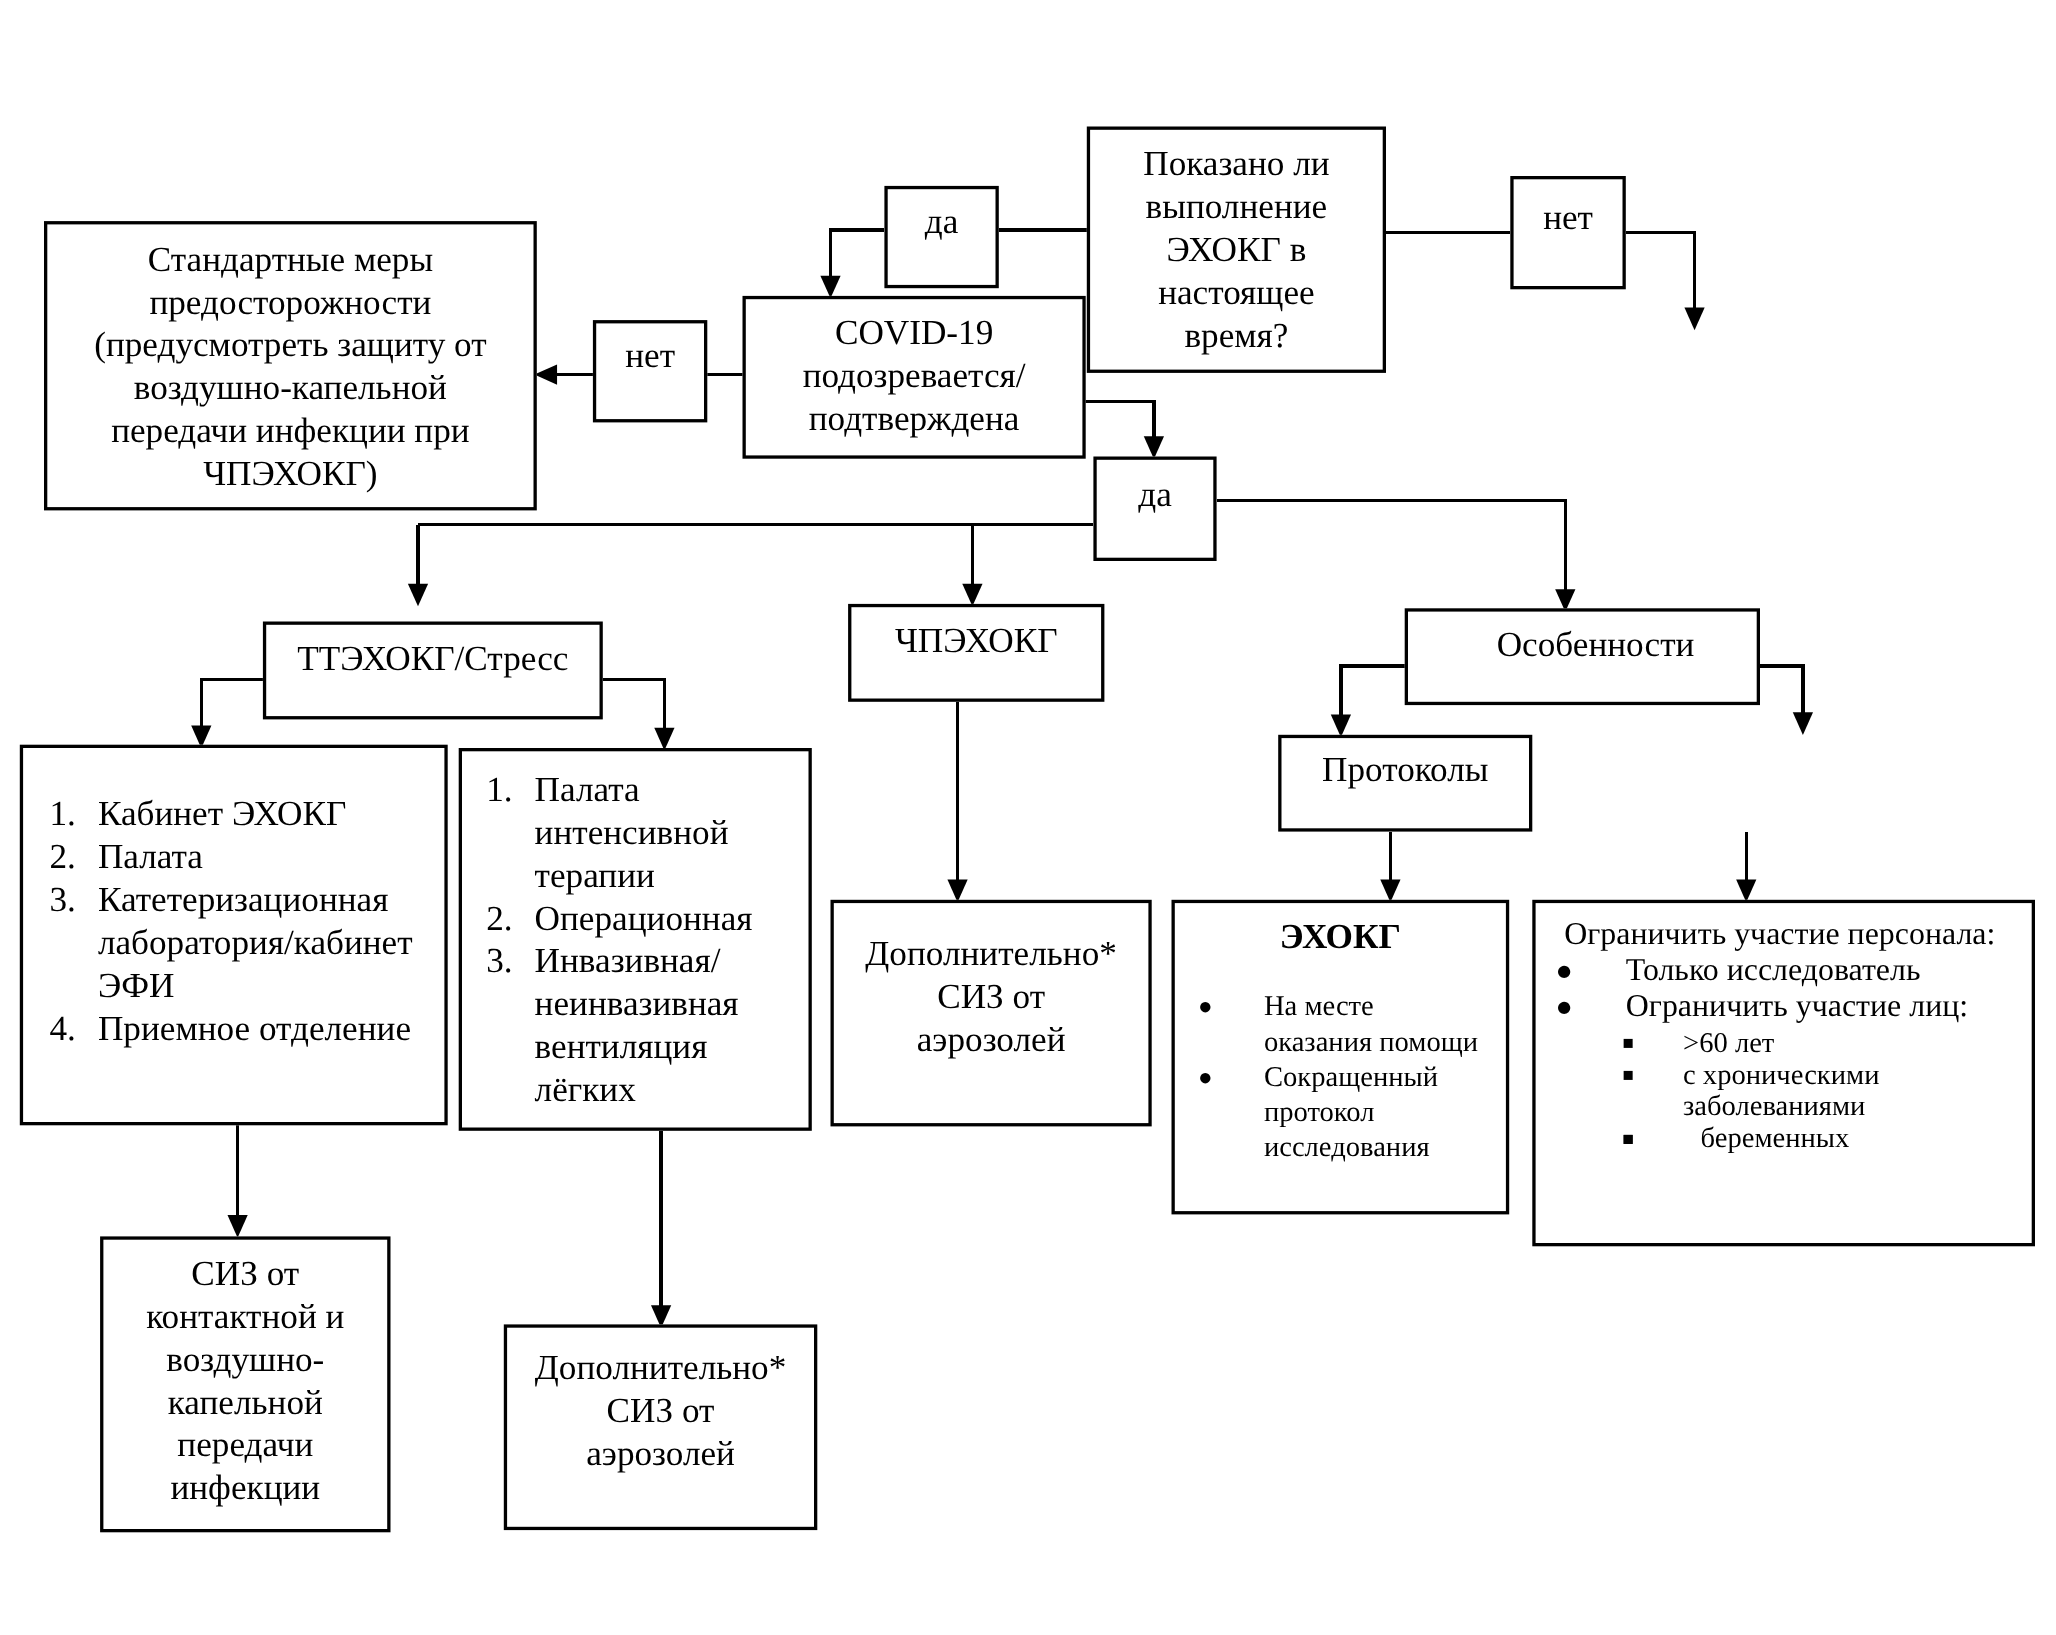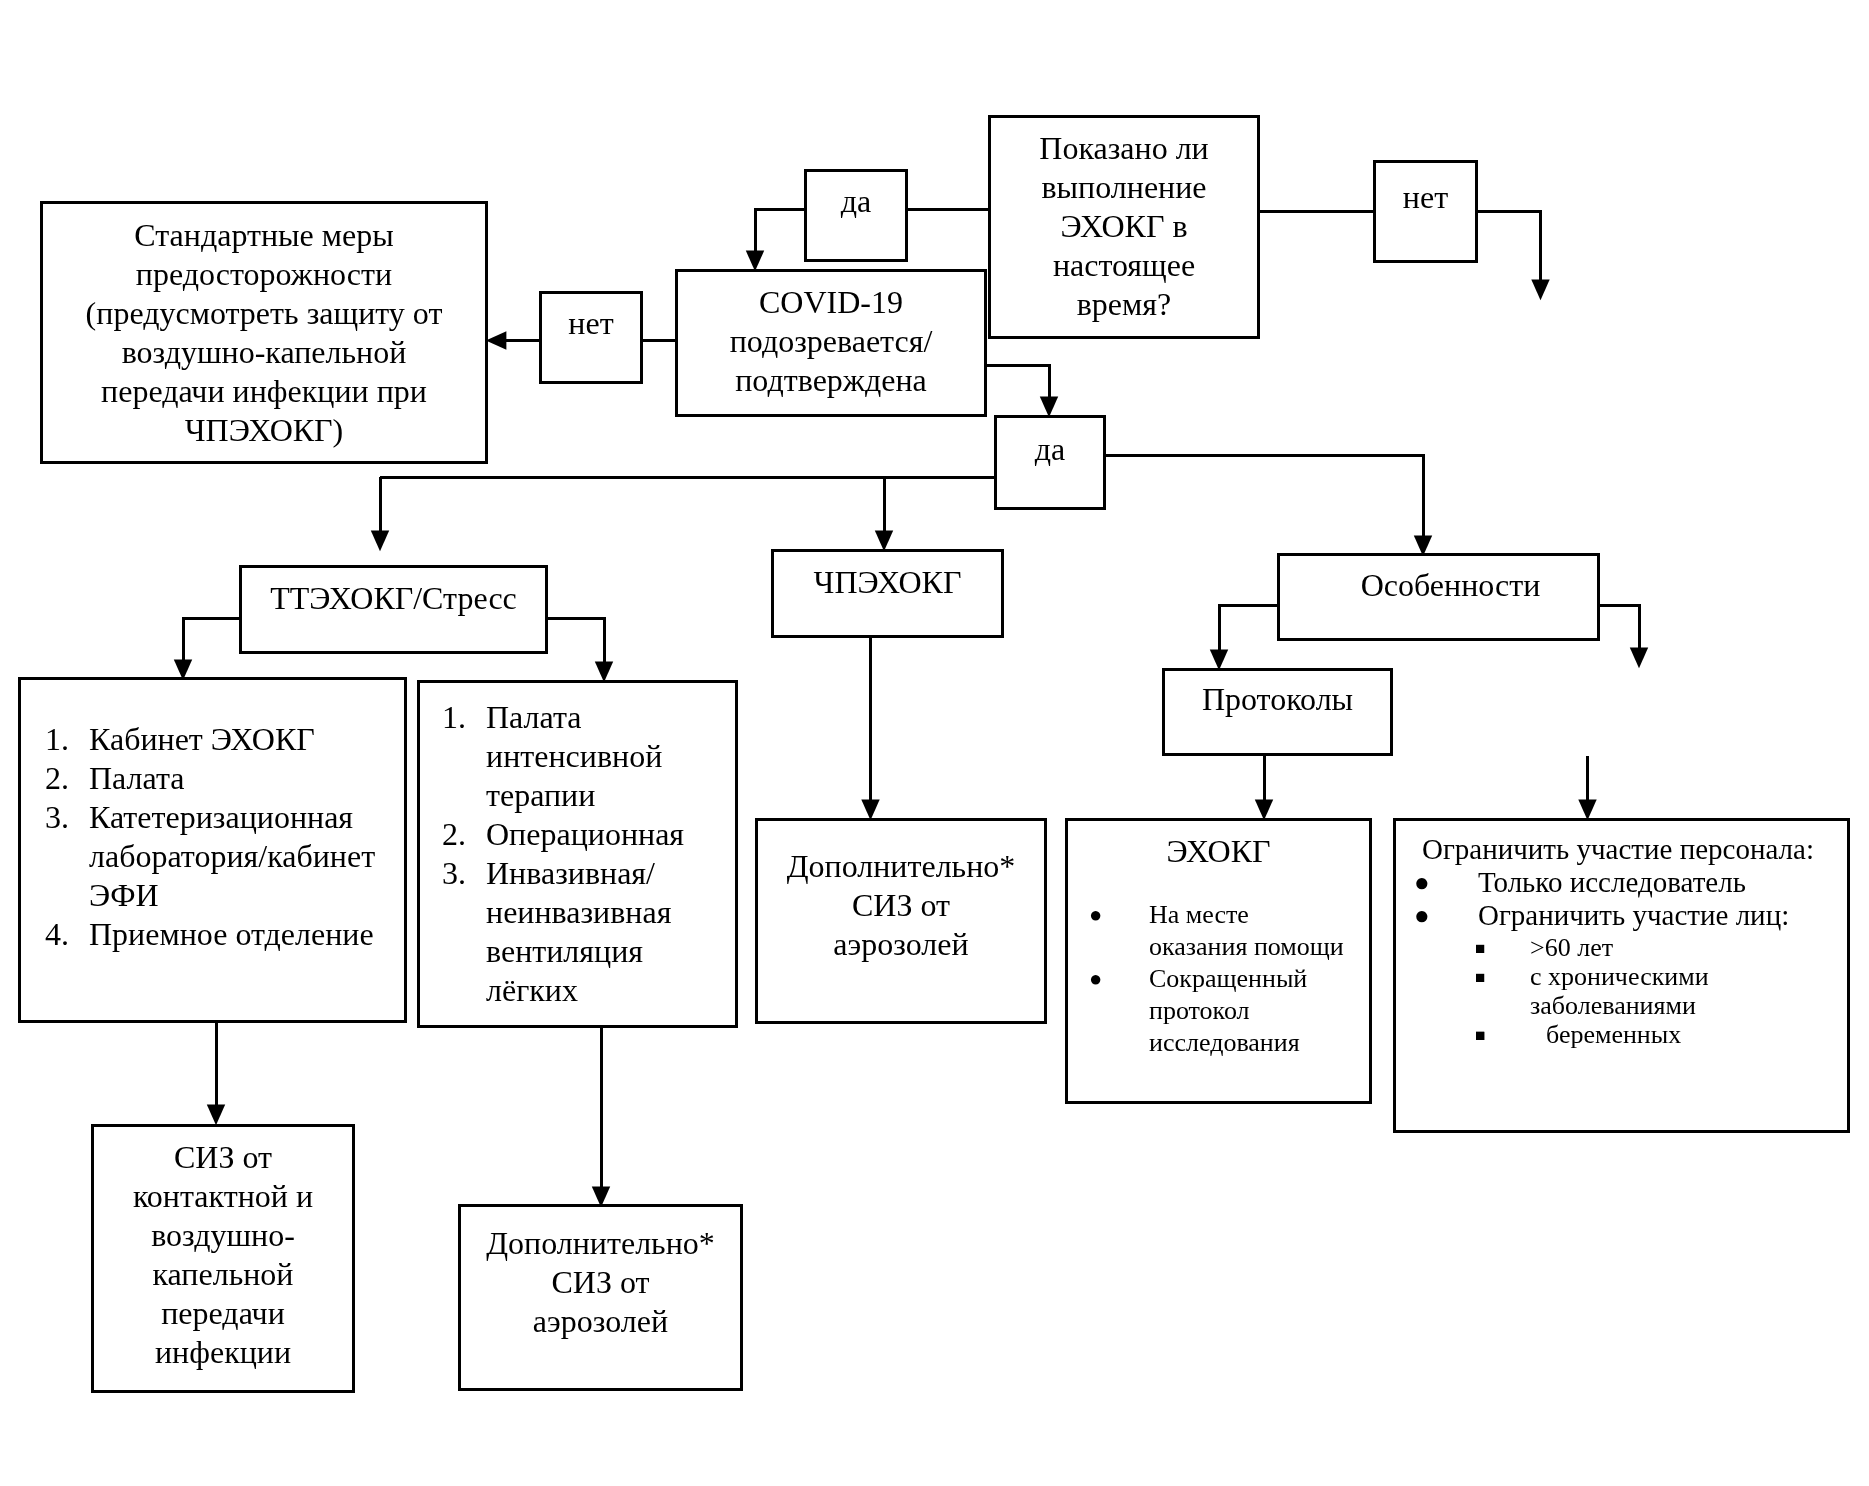--- a/index.html
+++ b/index.html
@@ -144,21 +144,21 @@
 лёгких</span></li></ol>
   </div>
 
   <div class="box ctr" style="left:755px;top:818px;width:292px;height:206px;">
     <div class="tx" style="top:26.0px;">Дополнительно*
 СИЗ от
 аэрозолей</div>
   </div>
 
   <div class="box" style="left:1065px;top:818px;width:307px;height:286px;">
-    <div class="lst" style="left:0;top:11px;width:301px;text-align:center;">ЭХОКГ</div>
+    <div class="lst" style="left:0;top:11px;width:301px;text-align:center;font-weight:bold;">ЭХОКГ</div>
     <ul class="b1 lst" id="echokg-list" style="left:0px;top:78px;width:301px;font-size:26px;line-height:32px;"><li style="padding-left: 81px;"><span class="bu" style="left: 21px; font-size: 22px; top: 0px;">●</span><span style="white-space: pre; display: block;">На месте
 оказания помощи</span></li><li style="padding-left: 81px;"><span class="bu" style="left: 21px; font-size: 22px; top: 0px;">●</span><span style="white-space: pre; display: block;">Сокращенный
 протокол
 исследования</span></li></ul>
   </div>
 
   <div class="box" style="left:1393px;top:818px;width:457px;height:315px;">
     <div class="lst" style="left:26px;top:11px;width:430px;font-size:29px;line-height:35px;">Ограничить участие персонала:</div>
     <ul class="b1 lst" id="restrict-list" style="left:0px;top:45px;width:452px;font-size:29px;line-height:33px;"><li style="padding-left: 82px;"><span class="bu" style="left: 18px; font-size: 26px; top: 0px;">●</span><span style="white-space: pre; display: block;">Только исследователь</span></li><li style="padding-left: 82px;"><span class="bu" style="left: 18px; font-size: 26px; top: 0px;">●</span><span style="white-space: pre; display: block;">Ограничить участие лиц:</span></li></ul>
     <ul class="b2 lst" id="restrict-sublist" style="left:0px;top:112px;width:452px;font-size:26px;line-height:29px;"><li style="padding-left: 134px;"><span class="bu" style="left: 79px; font-size: 17px; top: 1px;">■</span><span style="white-space: pre; display: block;">&gt;60 лет</span></li><li style="padding-left: 134px;"><span class="bu" style="left: 79px; font-size: 17px; top: 1px;">■</span><span style="white-space: pre; display: block;">с хроническими

